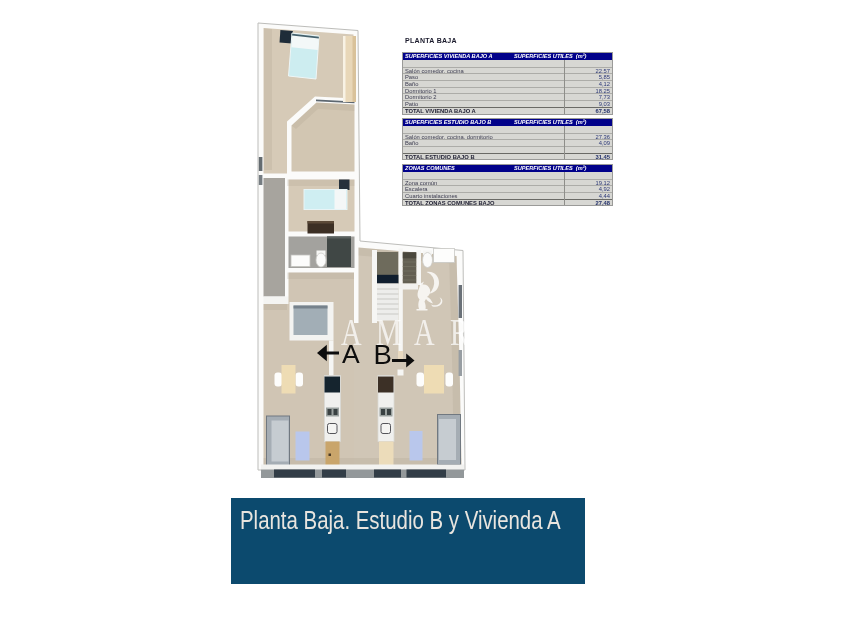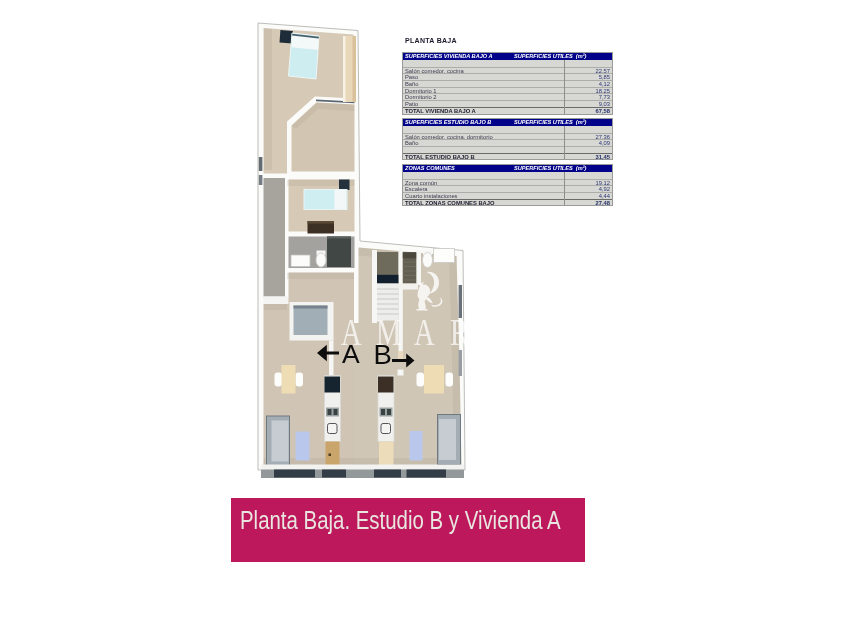--- a/index.html
+++ b/index.html
@@ -16,21 +16,21 @@
   .row .lbl{position:absolute;left:2px;top:0;}
   .row .num{position:absolute;right:2px;top:0;color:#2e3a78;}
   .row.blank{border-top:none;}
   .row.total{font-weight:bold;color:#1c1c30;border-top:1px solid #6a6a66;}
   .row.total .num{color:#22306a;font-weight:bold;}
   .vdiv{position:absolute;left:161px;top:7px;bottom:0;width:1px;background:#8e8e8a;}
   #t1{top:52px;}
   #t2{top:118px;}
   #t3{top:164px;}
   #ptitle{position:absolute;left:405px;top:37px;font-size:7px;font-weight:bold;color:#18182a;letter-spacing:0.3px;}
-  #banner{position:absolute;left:231px;top:498px;width:354px;height:64px;background:#be185d;}
+  #banner{position:absolute;left:231px;top:498px;width:354px;height:86px;background:#0c4a6e;}
   #banner span{display:inline-block;margin-left:9px;margin-top:7px;font-size:26px;color:#e9e5df;
       transform:scaleX(0.785);transform-origin:0 0;white-space:nowrap;}
 </style>
 </head>
 <body>
 
 <svg id="plan" width="850" height="620" viewBox="0 0 850 620">
 
   <path d="M258,23 L358,30.5 L360,241 L463,250.5 L465,470 L258,470 Z" fill="#fbfbfa" stroke="#bdbdba" stroke-width="1"></path>
 

